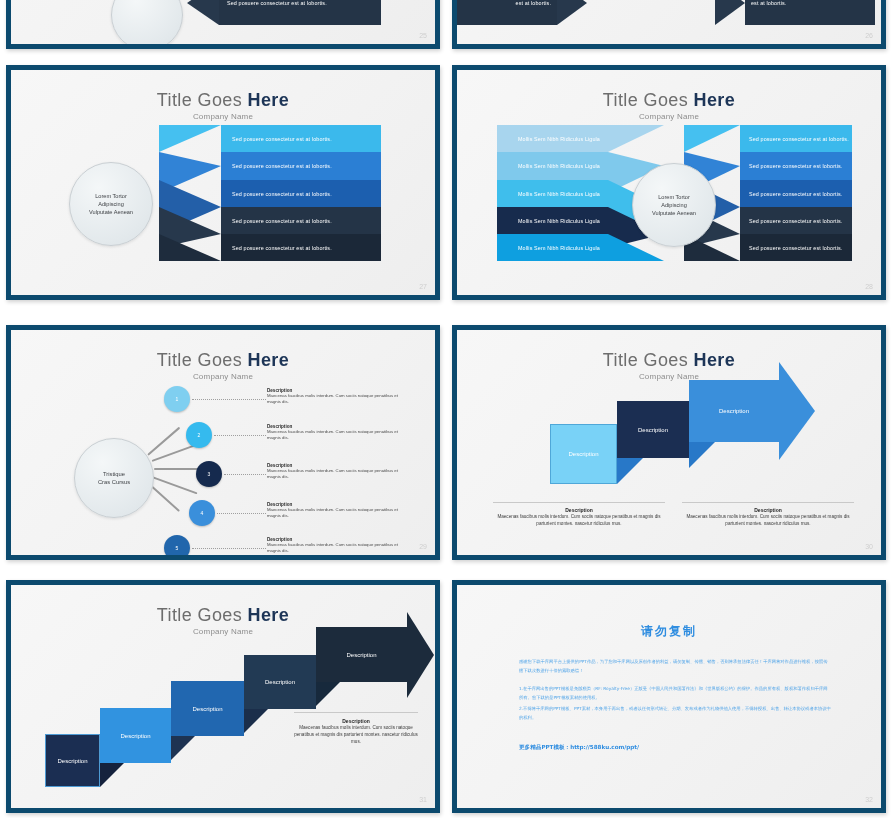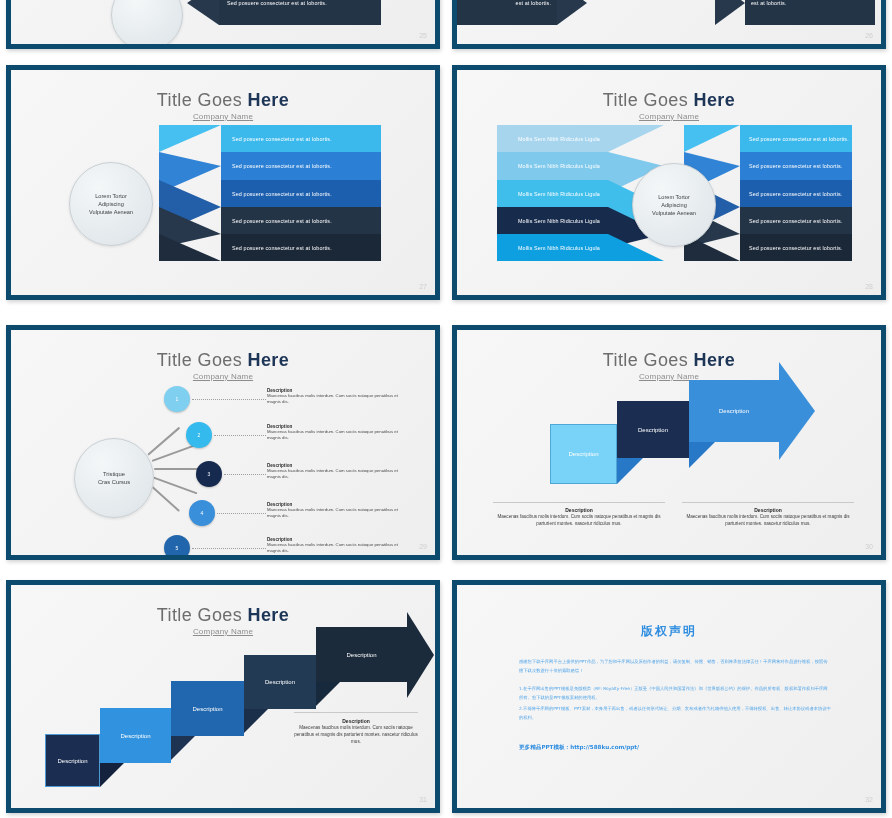--- a/index.html
+++ b/index.html
@@ -25,21 +25,21 @@
   .canvas {
     position: absolute; inset: 0;
     background: linear-gradient(135deg,#f7f7f7 0%,#f2f2f2 60%,#eeeeee 100%);
   }
   .title-wrap { position:absolute; left:0; right:0; top:20px; text-align:center; }
   .s-title {
     font-size: 18px; letter-spacing: .4px; color:#6d6d6d; font-weight:400;
     font-family:"Liberation Sans", sans-serif;
   }
   .s-title b { color:#1d3557; font-weight:700; }
-  .s-sub { font-size: 8px; color:#8d8d8d; margin-top:1px; letter-spacing:.2px;text-decoration:underline; }
+  .s-sub { font-size: 8px; color:#8d8d8d; margin-top:1px; letter-spacing:.2px; }
   .pagenum {
     position:absolute; right:8px; bottom:5px;
     font-size:7px; color:#cfcfcf;
   }
 
   
   .fan-hub {
     position:absolute;
     border-radius:50%;
     background: radial-gradient(circle at 35% 30%, #f4f7f8 0%, #e3e9ec 70%, #dbe2e6 100%);
@@ -372,21 +372,21 @@
       <div class="cap-h">Description</div>
       <div class="cap-b">Maecenas faucibus molis interdum. Cum sociis natoque penatibus et magnis dis parturient montes. nascetur ridiculus mus.</div>
     </div>
 
     <div class="pagenum">31</div>
   </div>
 
   <div class="slide" style="left:452px; top:580px; width:434px; height:233px;">
     <div class="canvas"></div>
 
-    <div class="cn-title" style="top:38px;">版权声明</div>
+    <div class="cn-title" style="top:38px;">请勿复制</div>
 
     <div class="cn-p" style="left:62px; top:73px; width:312px;">感谢您下载千库网平台上提供的PPT作品，为了您和千库网以及原创作者的利益，请勿复制、传播、销售，否则将承担法律责任！千库网将对作品进行维权，按照传播下载次数进行十倍的索取赔偿！</div>
 
     <div class="cn-p" style="left:62px; top:100px; width:312px;">1.在千库网出售的PPT模板是免版税类（RF: Royalty-Free）正版受《中国人民共和国著作法》和《世界版权公约》的保护。作品的所有权、版权和著作权归千库网所有。您下载的是PPT模板素材的使用权。</div>
 
     <div class="cn-p" style="left:62px; top:120px; width:312px;">2.不得将千库网的PPT模板、PPT素材，本身用于再出售，或者以任何形式转让、分期、发布或者作为礼物供他人使用，不得转授权、出售、转让本协议或者本协议中的权利。</div>
 
     <div class="cn-link" style="left:62px; top:159px;">更多精品PPT模板：http://588ku.com/ppt/</div>
 
     <div class="pagenum">32</div>

